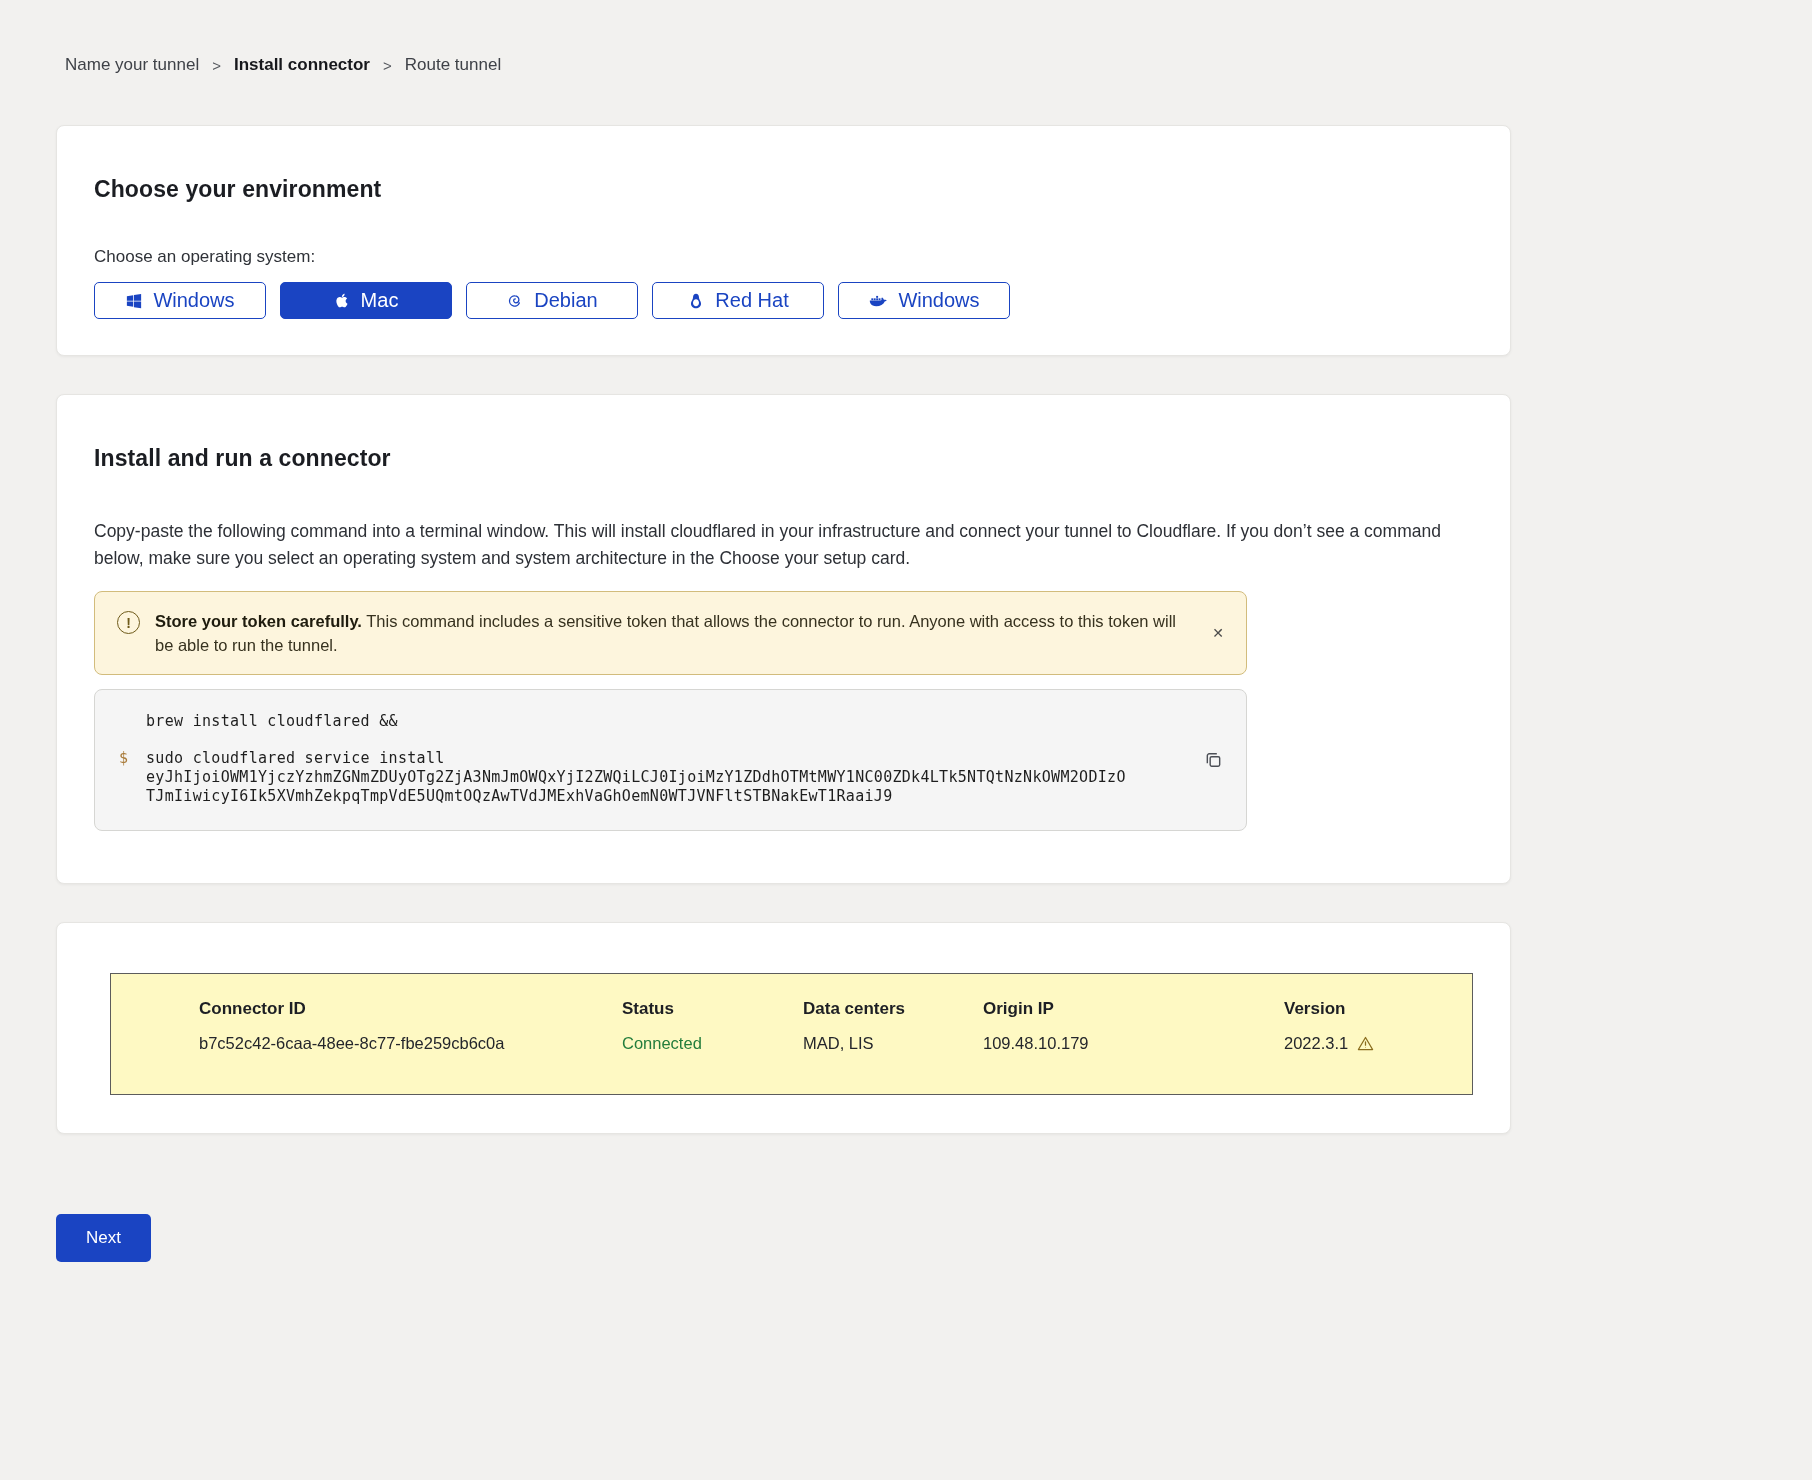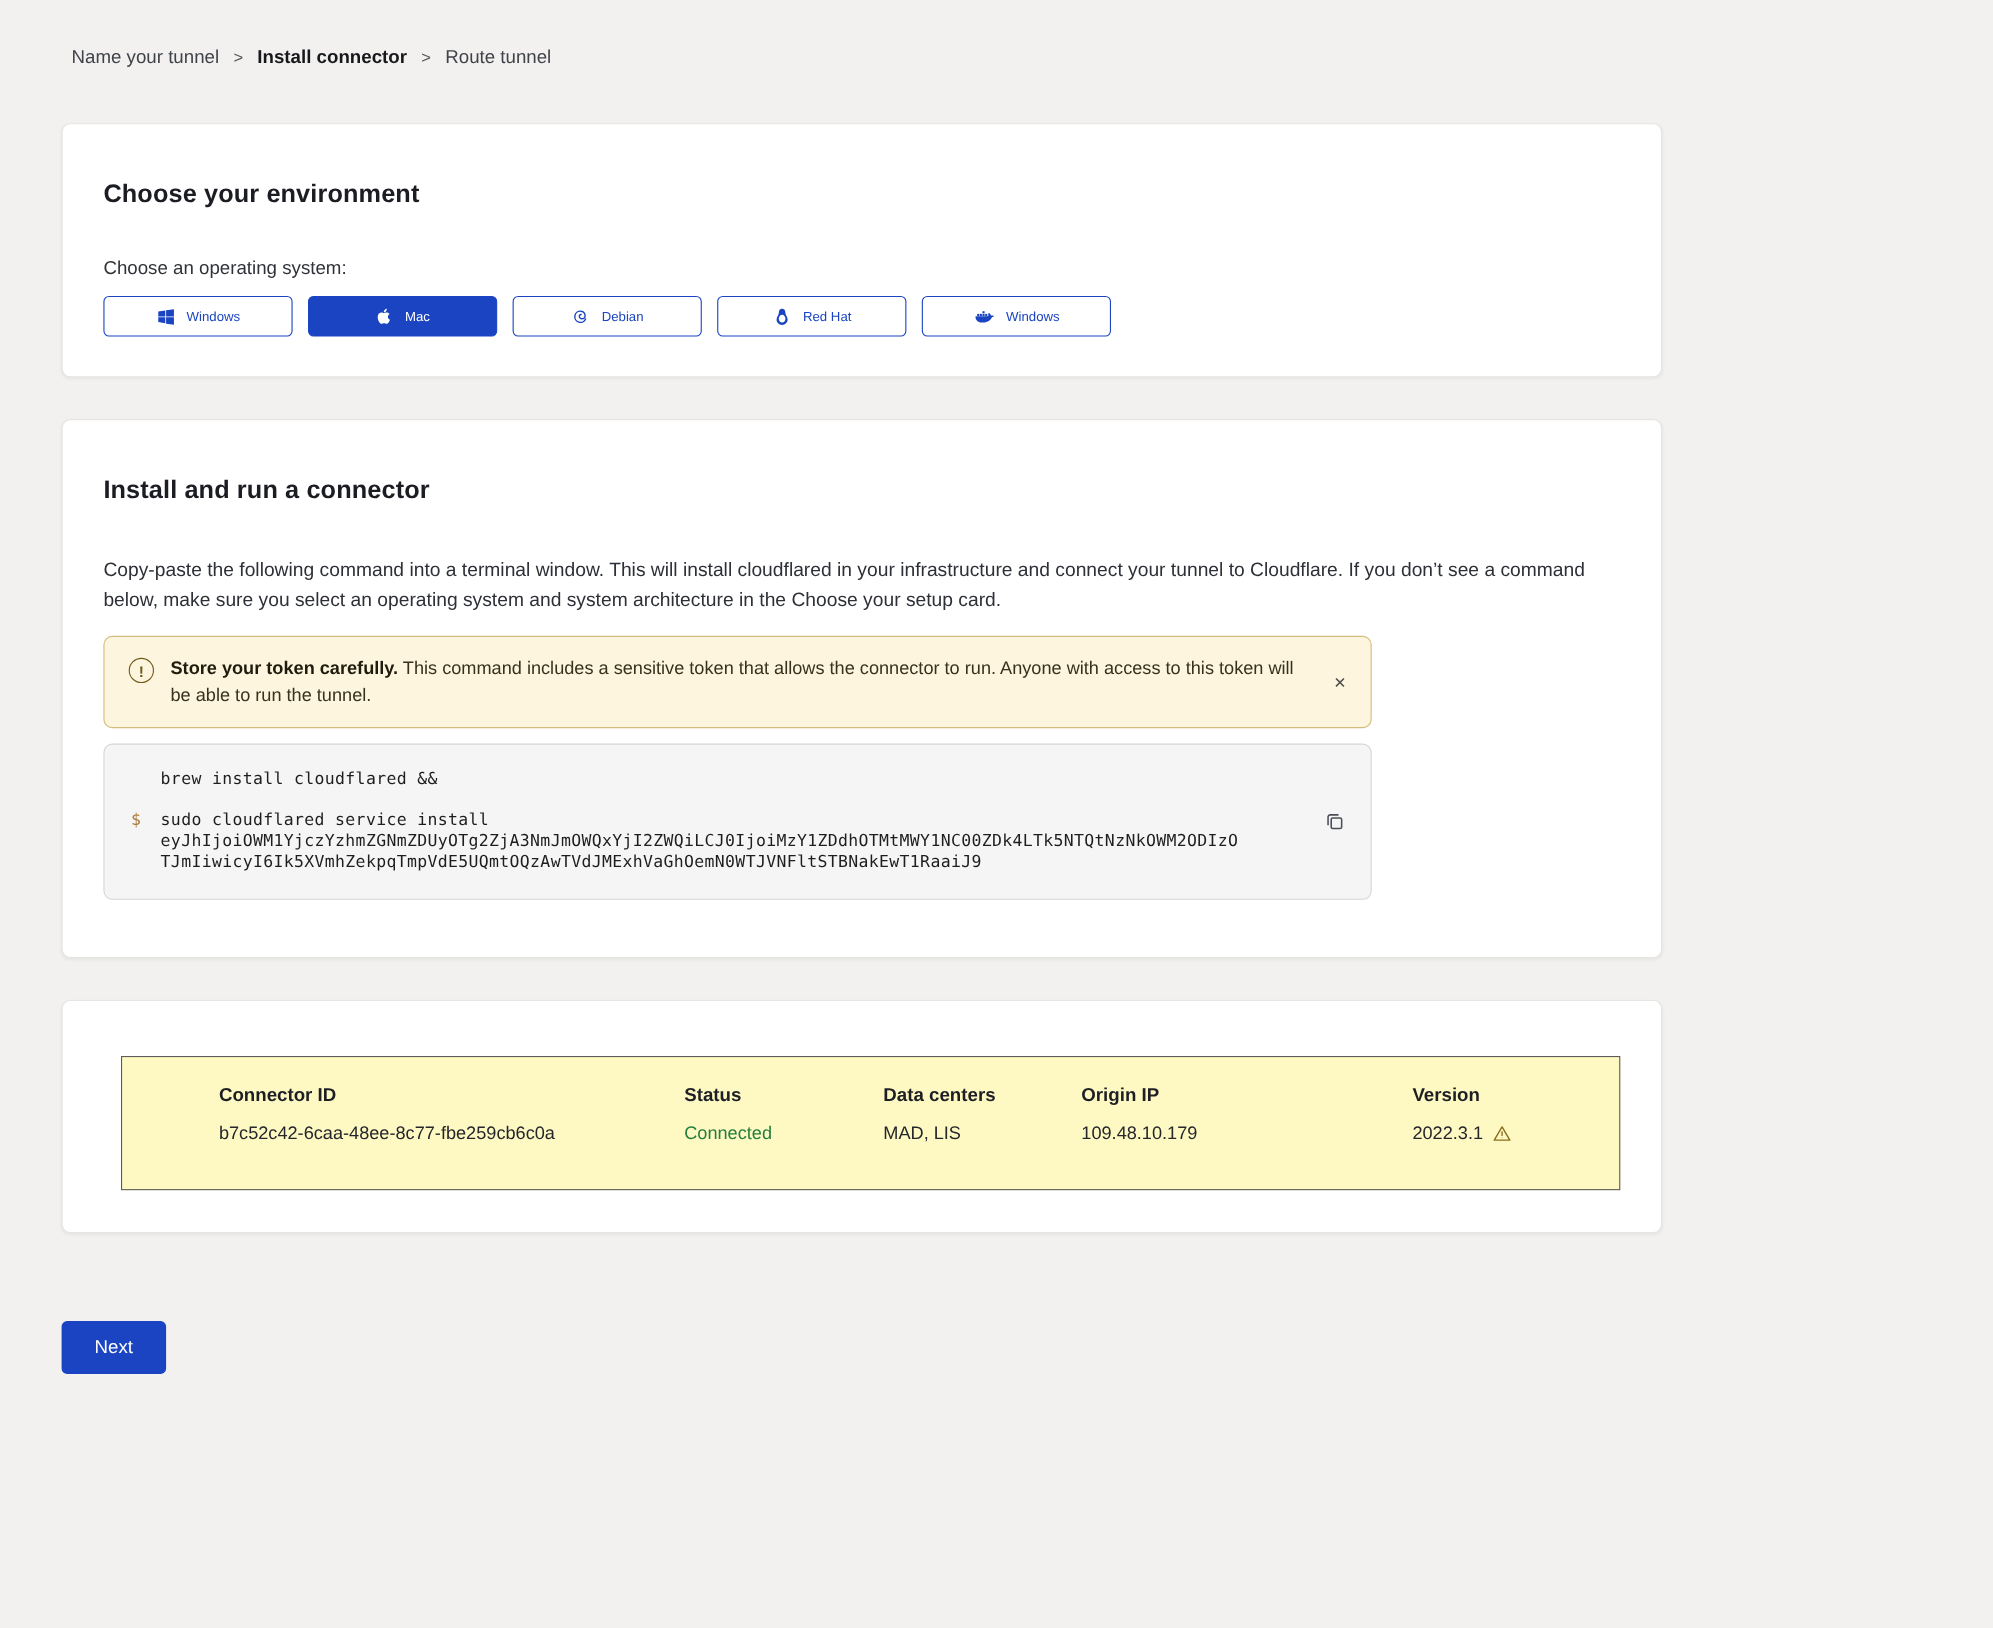--- a/index.html
+++ b/index.html
@@ -10,21 +10,21 @@
     font-family: "Liberation Sans", sans-serif;
     color: #222;
     padding: 42px 0 60px 56px;
   }
   .container { width: 1455px; }
 
   
   .breadcrumb {
     display: flex; align-items: center; gap: 13px;
     font-size: 17px; color: #3f4248;
-    margin: 0 0 50px 9px;
+    margin: 13px 0 50px 9px;
   }
   .breadcrumb .step { cursor: pointer; }
   .breadcrumb .step.active { font-weight: 700; color: #17181c; }
   .breadcrumb .sep { color: #55585e; font-size: 15px; }
 
   
   .card {
     background: #ffffff;
     border: 1px solid #e6e5e2;
     border-radius: 8px;
@@ -41,21 +41,21 @@
   
   .os-label { font-size: 17px; color: #2f3238; margin-bottom: 15px; }
   .os-row { display: flex; gap: 14px; }
   .os-btn {
     width: 172px; height: 37px;
     display: flex; align-items: center; justify-content: center; gap: 10px;
     background: #fff;
     border: 1px solid var(--accent-blue, #1a44c2);
     border-radius: 5px;
     color: var(--accent-blue, #1a44c2);
-    font-size: 12px; font-family: inherit;
+    font-size: 20px; font-family: inherit;
     cursor: pointer;
   }
   .os-btn.selected {
     background: var(--accent-blue, #1a44c2);
     border-color: var(--accent-blue, #1a44c2);
     color: #fff;
   }
   .os-icon { display: inline-flex; align-items: center; }
 
   

